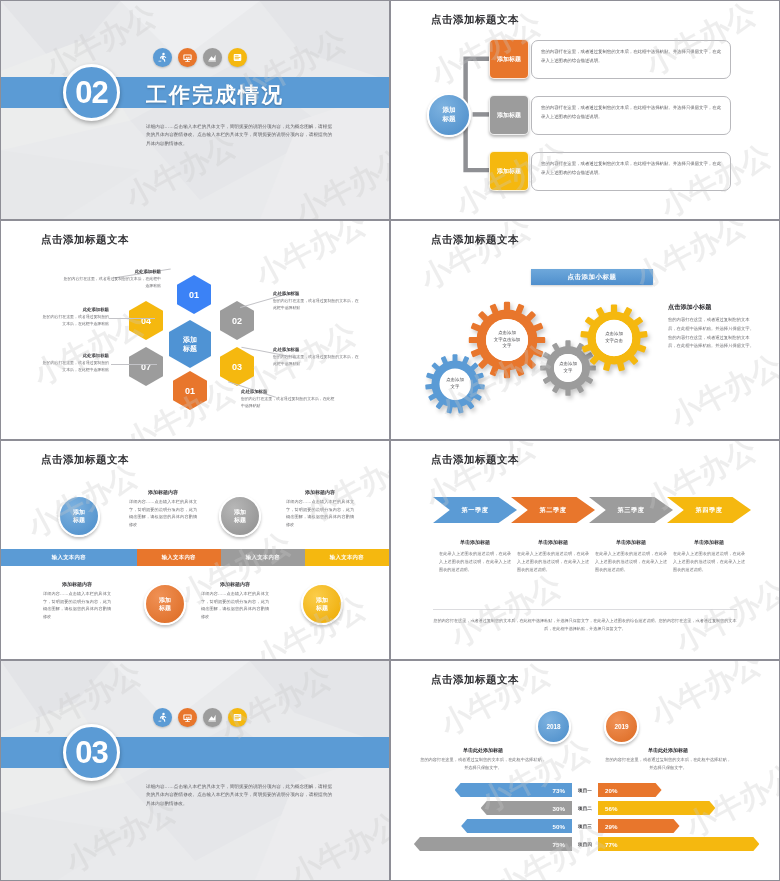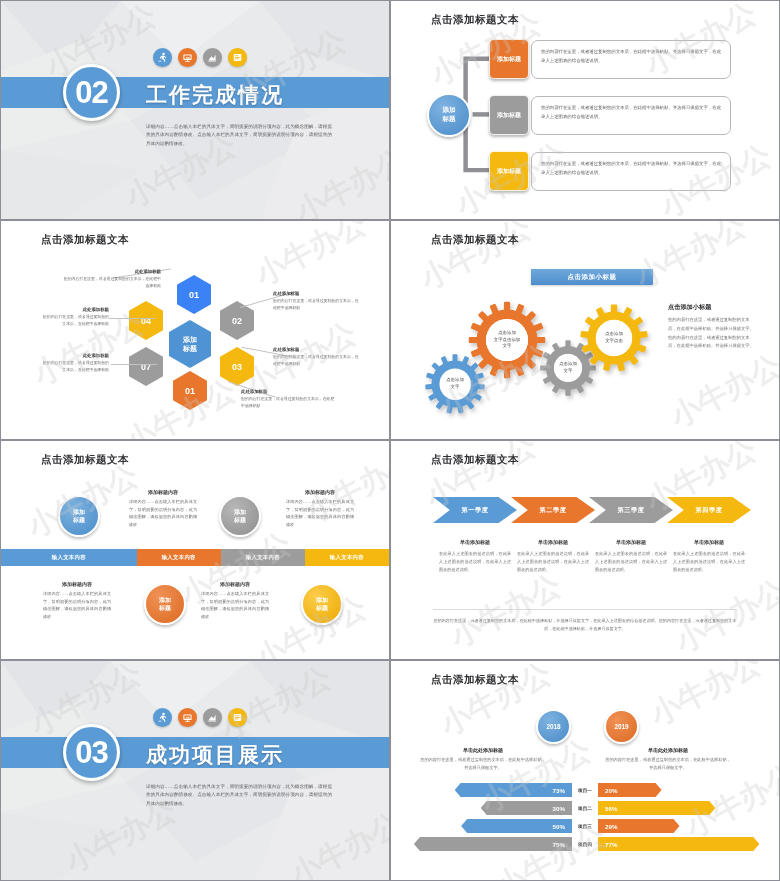--- a/index.html
+++ b/index.html
@@ -655,21 +655,20 @@
             <rect x="2.5" y="3" width="11" height="10" rx="1.2"></rect>
             <rect x="4" y="5" width="5.5" height="1.1" fill="#f5b80f"></rect>
             <rect x="4" y="7.2" width="8" height="1.1" fill="#f5b80f"></rect>
             <rect x="4" y="9.4" width="6" height="1.1" fill="#f5b80f"></rect>
           </svg>
       </div>
     </div>
     <div class="numcircle">
       <span>03</span>
     </div>
-    <div class="sectitle">成功项目展示</div>
     <div class="secbody">详细内容……点击输入本栏的具体文字，简明扼要的说明分项内容，此为概念图解，请根据您的具体内容酌情修改。点击输入本栏的具体文字，简明扼要的说明分项内容，请根据您的具体内容酌情修改。</div>
     <div class="wm">
       <span style="left:25px;top:18px">小牛办公</span>
       <span style="left:215px;top:22px">小牛办公</span>
       <span style="left:60px;top:155px">小牛办公</span>
       <span style="left:285px;top:168px">小牛办公</span>
     </div>
   </div>
 
   <div class="slide s8">

